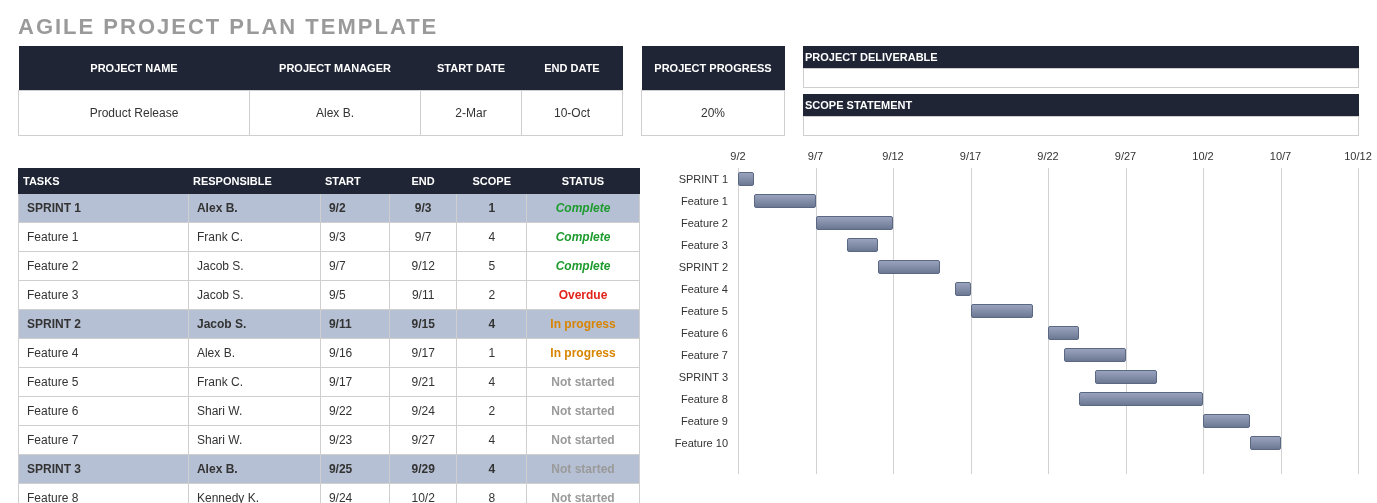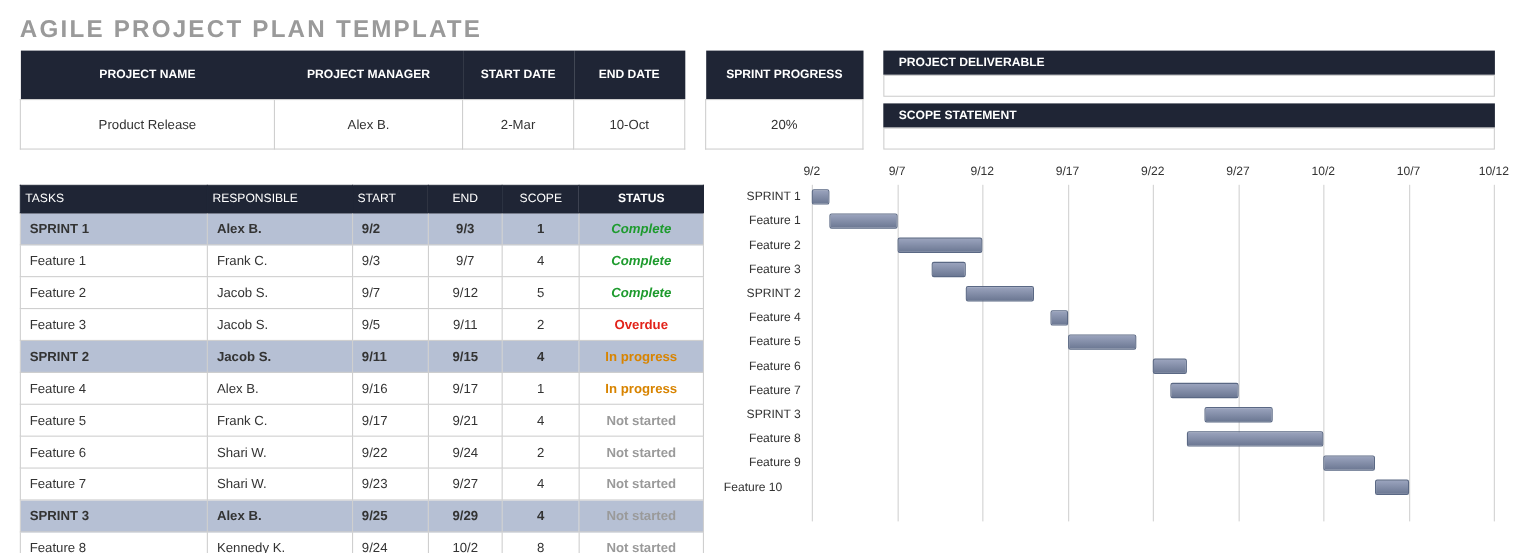--- a/index.html
+++ b/index.html
@@ -10,27 +10,27 @@
   .hdr{background:#1f2535;color:#fff;font-weight:700;text-align:center;padding:6px 8px;font-size:11px;}
   .cell{background:#fff;border:1px solid #cfcfcf;text-align:center;padding:6px 20px;}
   table{border-collapse:collapse;}
   
   .meta td{height:22px;}
   .meta .w-proj{width:190px;}
   .meta .w-mgr{width:130px;}
   .meta .w-date{width:60px;}
   .overall{width:102px;}
   .right-col{flex:1;}
-  .bar{background:#1f2535;color:#fff;font-weight:700;padding:5px 14px;font-size:11px;}
+  .bar{background:#1f2535;color:#fff;font-weight:700;padding:5px 2px;font-size:11px;}
   .slot{border:1px solid #cfcfcf;height:18px;}
 
   
   .bottom{display:flex;gap:18px;margin-top:32px;}
   .tasks{border-collapse:collapse;width:622px;}
-  .tasks th{background:#1f2535;color:#fff;font-weight:400;font-size:11px;padding:6px 4px;text-align:center;border:1px solid #1f2535;}
+  .tasks th{background:#1f2535;color:#fff;font-weight:700;font-size:11px;padding:6px 4px;text-align:center;border:1px solid #1f2535;}
   .tasks td{border:1px solid #cfcfcf;padding:5px 8px;height:18px;}
   .tasks .c-task{width:190px;text-align:left;}
   .tasks .c-resp{width:130px;text-align:left;}
   .tasks .c-start{width:60px;text-align:left;}
   .tasks .c-end{width:60px;text-align:center;}
   .tasks .c-days{width:60px;text-align:center;}
   .tasks .c-status{width:110px;text-align:center;font-weight:700;}
   .tasks tr.sprint td{background:#b6c0d4;font-weight:700;}
   .st-complete{color:#1e9b2e;font-style:italic;}
   .st-overdue{color:#e2231a;}
@@ -65,21 +65,21 @@
       <td class="cell w-mgr">Alex B.</td>
       <td class="cell w-date">2-Mar</td>
       <td class="cell w-date">10-Oct</td>
     </tr>
   </tbody>
       </table>
 
   <table class="meta">
     <tbody>
           <tr>
-            <td class="hdr overall">SPRINT PROGRESS</td>
+            <td class="hdr overall">PROJECT PROGRESS</td>
           </tr>
     <tr>
             <td class="cell overall">20%</td>
           </tr>
   </tbody>
       </table>
 
   <div class="right-col">
     <div class="bar">PROJECT DELIVERABLE</div>
     <div class="slot"></div>
@@ -220,21 +220,21 @@
             <div style="height: 22px; line-height: 22px; text-align: right; padding-right: 10px; font-size: 11px;">Feature 2</div>
             <div style="height: 22px; line-height: 22px; text-align: right; padding-right: 10px; font-size: 11px;">Feature 3</div>
             <div style="height: 22px; line-height: 22px; text-align: right; padding-right: 10px; font-size: 11px;">SPRINT 2</div>
             <div style="height: 22px; line-height: 22px; text-align: right; padding-right: 10px; font-size: 11px;">Feature 4</div>
             <div style="height: 22px; line-height: 22px; text-align: right; padding-right: 10px; font-size: 11px;">Feature 5</div>
             <div style="height: 22px; line-height: 22px; text-align: right; padding-right: 10px; font-size: 11px;">Feature 6</div>
             <div style="height: 22px; line-height: 22px; text-align: right; padding-right: 10px; font-size: 11px;">Feature 7</div>
             <div style="height: 22px; line-height: 22px; text-align: right; padding-right: 10px; font-size: 11px;">SPRINT 3</div>
             <div style="height: 22px; line-height: 22px; text-align: right; padding-right: 10px; font-size: 11px;">Feature 8</div>
             <div style="height: 22px; line-height: 22px; text-align: right; padding-right: 10px; font-size: 11px;">Feature 9</div>
-            <div style="height: 22px; line-height: 22px; text-align: left; padding-right: 10px; font-size: 11px;">Feature 10</div>
+            <div style="height: 22px; line-height: 22px; text-align: right; padding-right: 10px; font-size: 11px;">Feature 10</div>
           </div>
           <div class="gbar" style="top: 4px; left: 0px; width: 15.5px;"></div>
           <div class="gbar" style="top: 26px; left: 15.5px; width: 62px;"></div>
           <div class="gbar" style="top: 48px; left: 77.5px; width: 77.5px;"></div>
           <div class="gbar" style="top: 70px; left: 108.5px; width: 31px;"></div>
           <div class="gbar" style="top: 92px; left: 139.5px; width: 62px;"></div>
           <div class="gbar" style="top: 114px; left: 217px; width: 15.5px;"></div>
           <div class="gbar" style="top: 136px; left: 232.5px; width: 62px;"></div>
           <div class="gbar" style="top: 158px; left: 310px; width: 31px;"></div>
           <div class="gbar" style="top: 180px; left: 325.5px; width: 62px;"></div>

